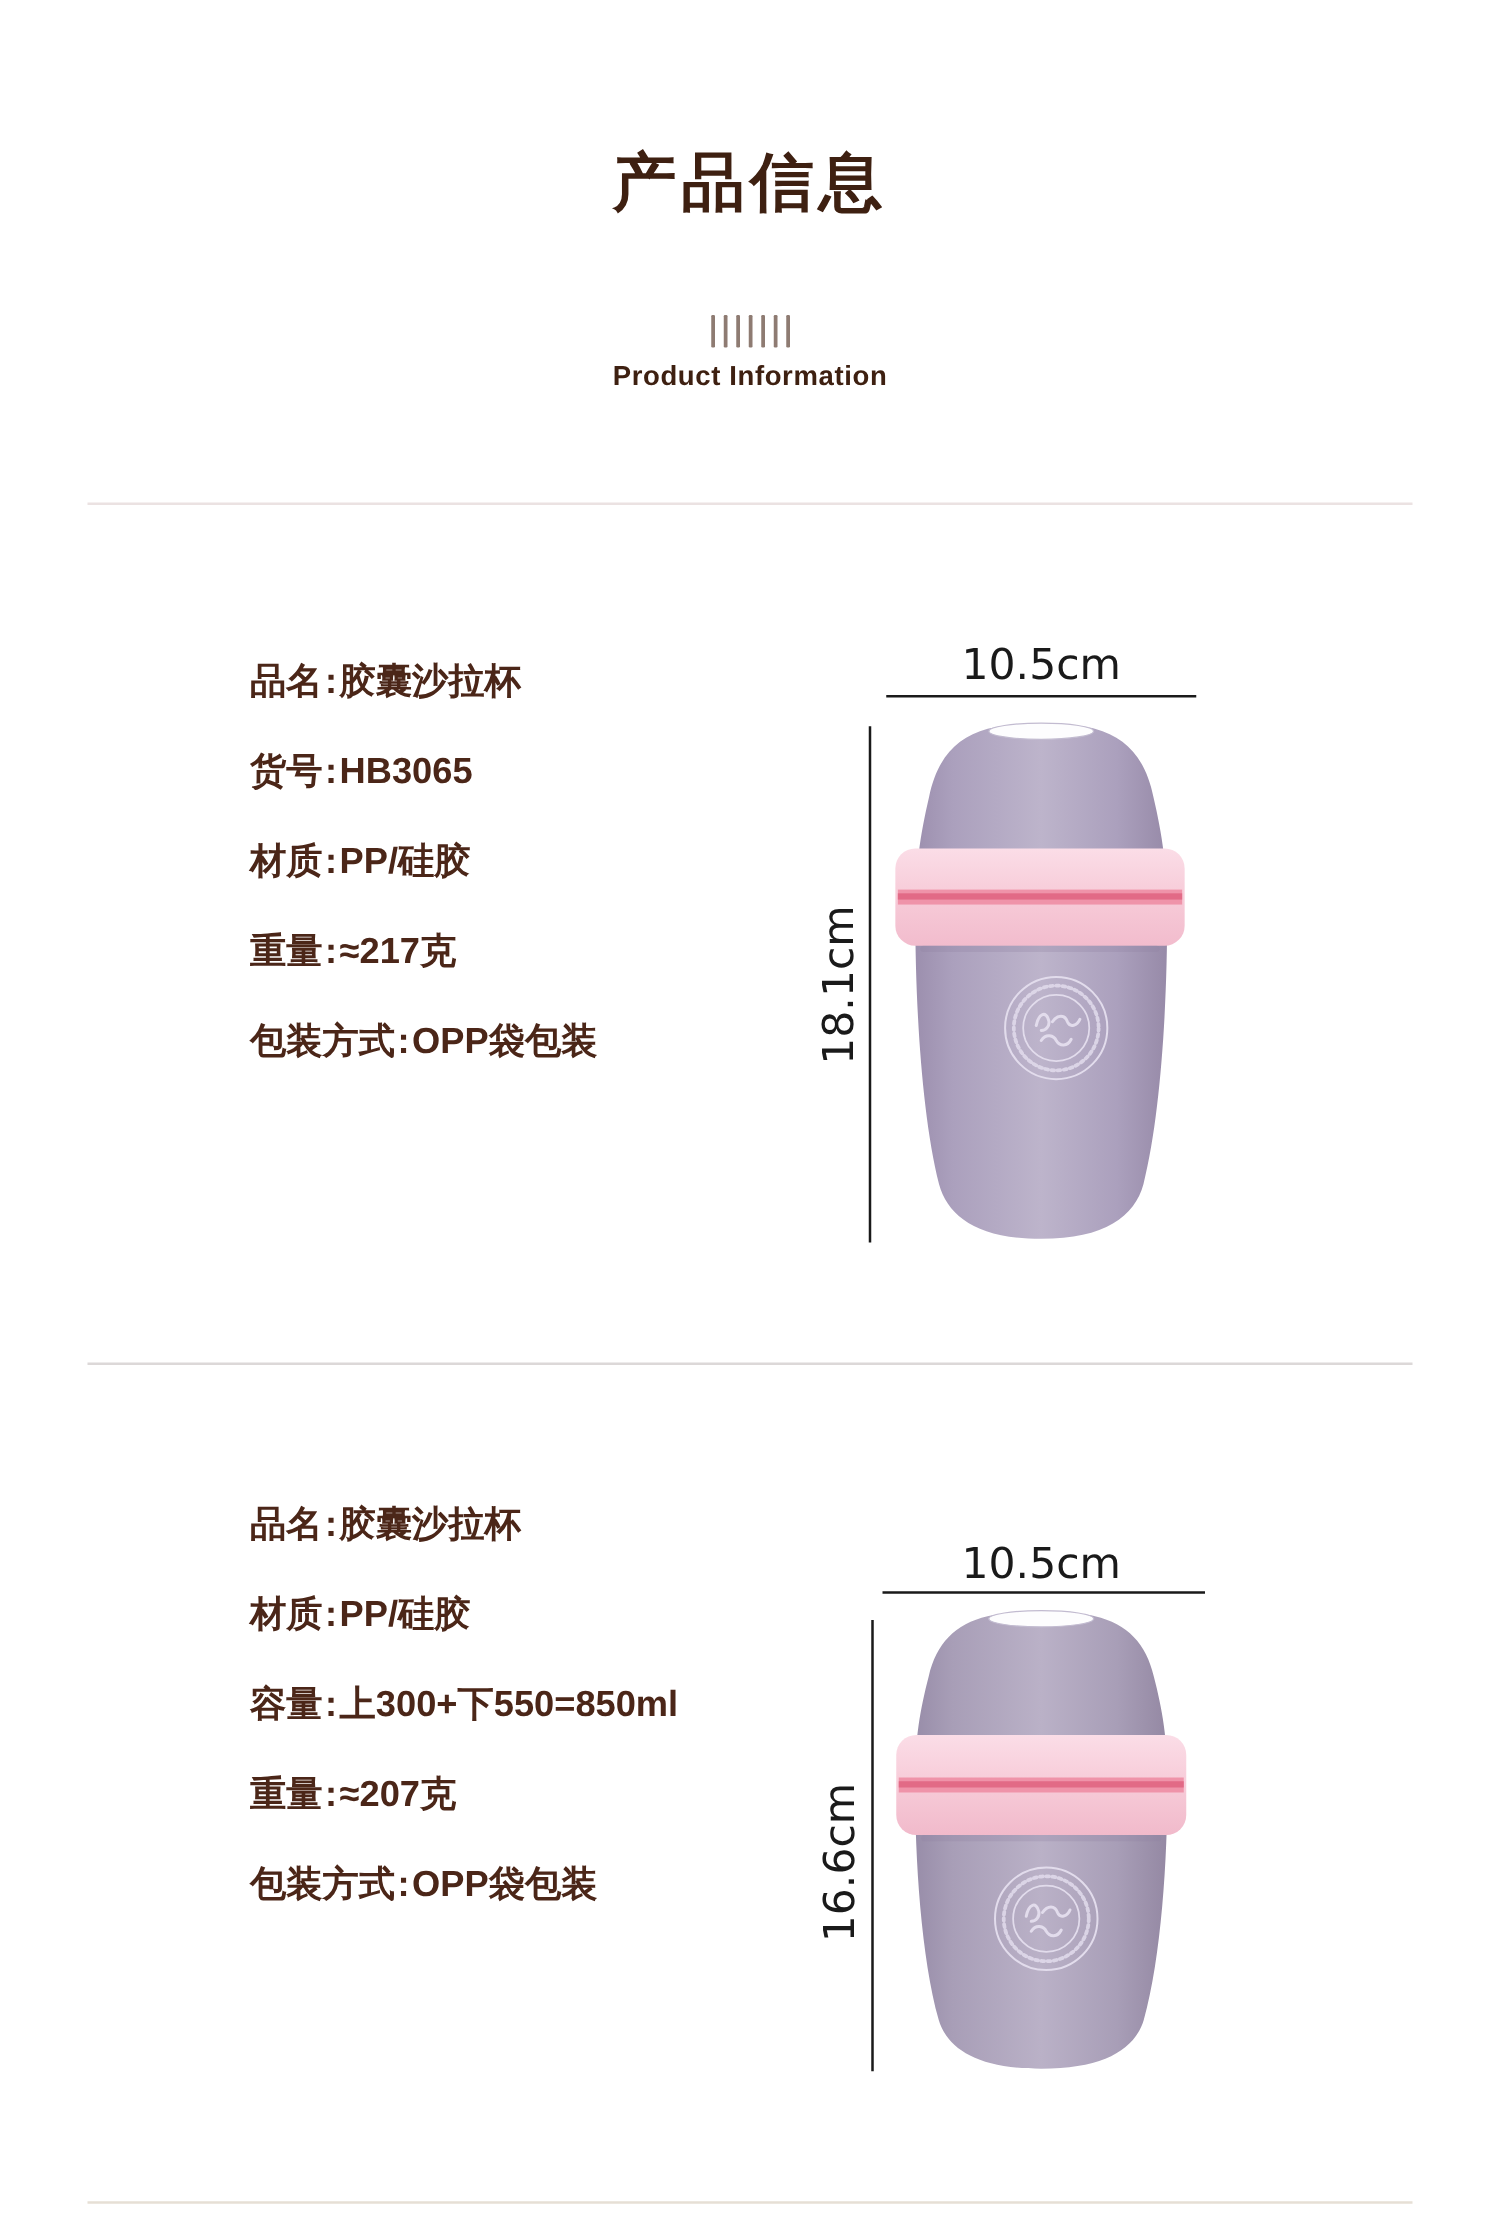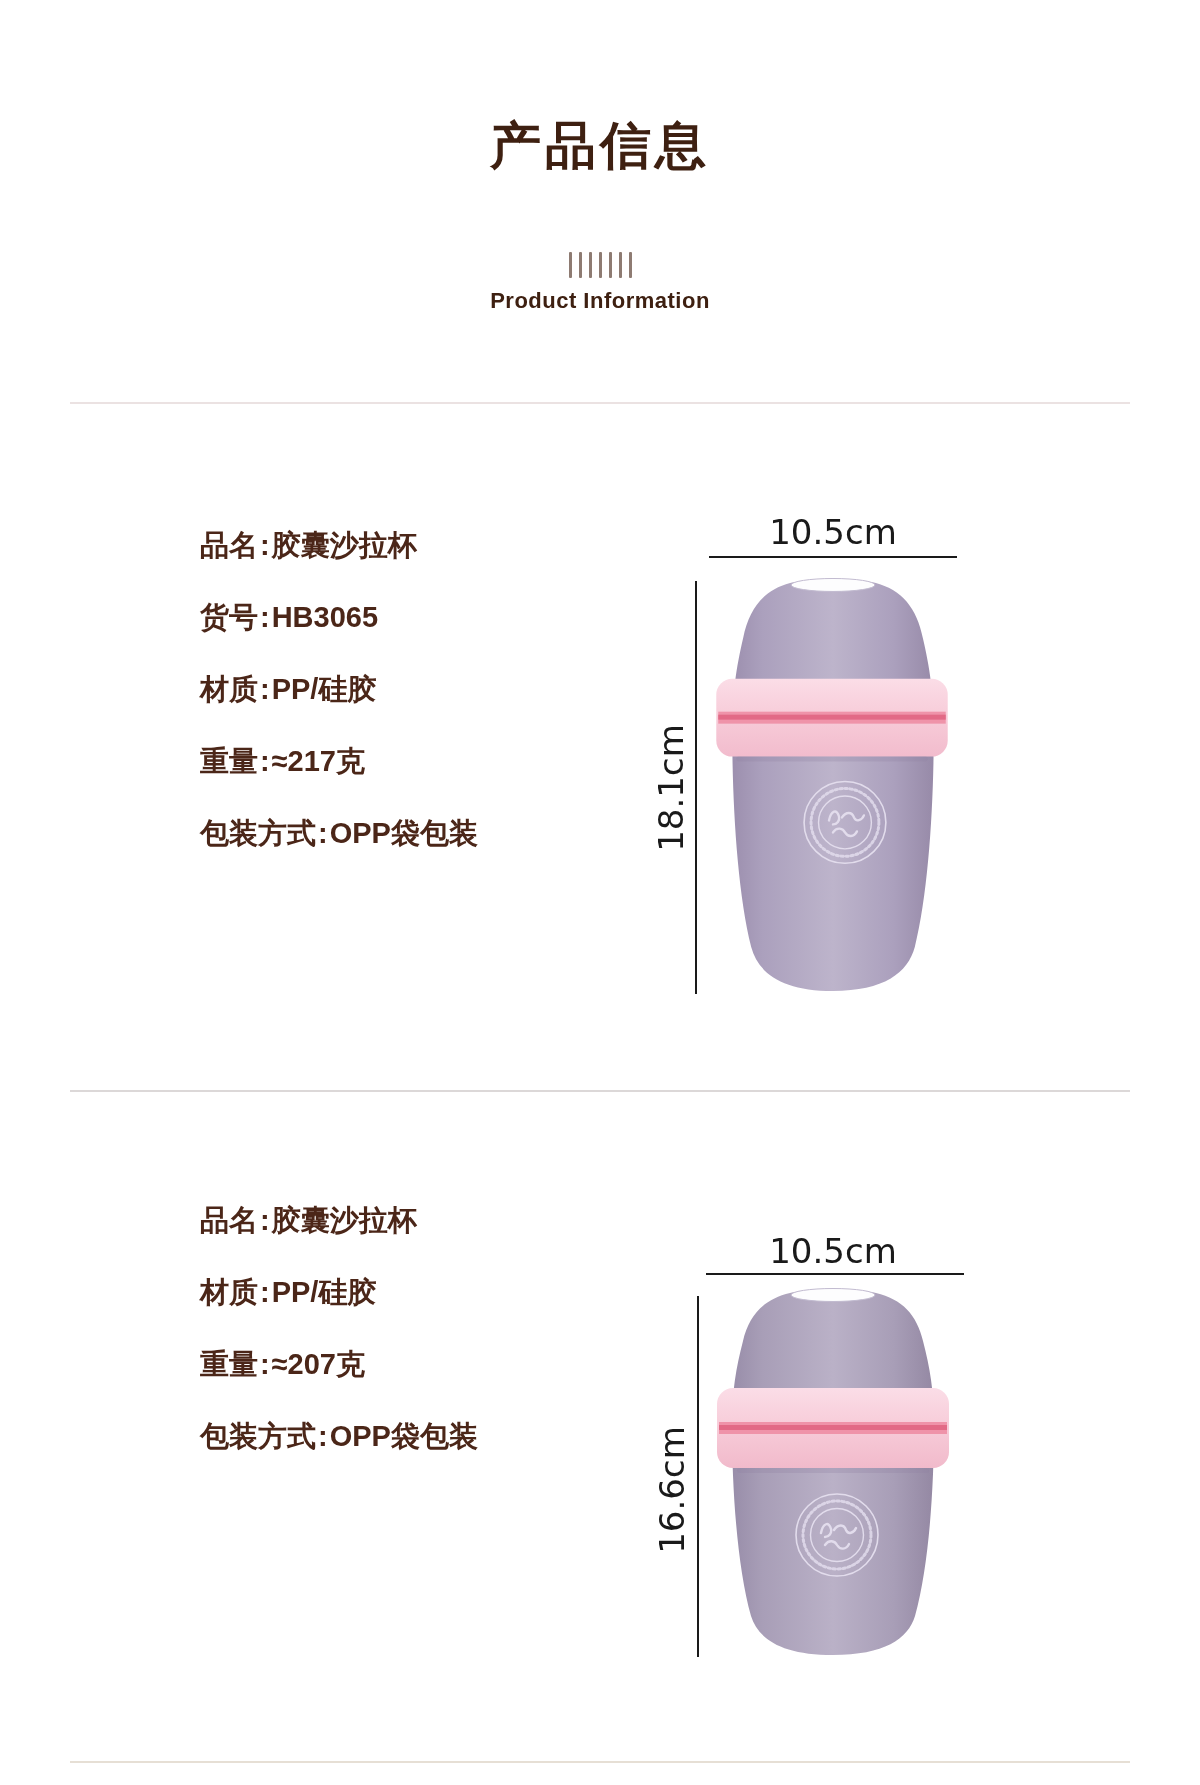--- a/index.html
+++ b/index.html
@@ -133,20 +133,21 @@
       <path d="M 117 245 c 2 -10 8 -12 10 -4 c 1 4 -2 8 -6 8 m 9 -7 c 4 -6 10 -6 12 0 c 2 5 8 3 10 -2" stroke-width="2.4"></path>
       <path d="M 121 257 c 4 -6 10 -4 12 0 c 3 5 9 5 12 -1" stroke-width="2.4"></path>
     </g>
   </svg>
 
   <div class="divider d2"></div>
 
   <div class="specs s2">
     <div class="spec-line"><span>品名</span><span class="colon">:</span><span>胶囊沙拉杯</span></div>
     <div class="spec-line"><span>材质</span><span class="colon">:</span><span>PP/硅胶</span></div>
+    <div class="spec-line"><span>容量</span><span class="colon">:</span><span>上300+下550=850ml</span></div>
     <div class="spec-line"><span>重量</span><span class="colon">:</span><span>≈207克</span></div>
     <div class="spec-line"><span>包装方式</span><span class="colon">:</span><span>OPP袋包装</span></div>
   </div>
 
   <div class="dim-label horizontal" style="left:709px; top:1231px;">10.5cm</div>
   <div class="dim-line h" style="left:706px; top:1273px; width:258px;"></div>
   <div class="dim-line v" style="left:697px; top:1296px; height:361px;"></div>
   <div class="dim-label vertical" style="left:597px; top:1470px;">16.6cm</div>
 
   <svg class="cup" style="left:712px; top:1286px;" width="242" height="372" viewBox="0 0 242 372" aria-hidden="true">

